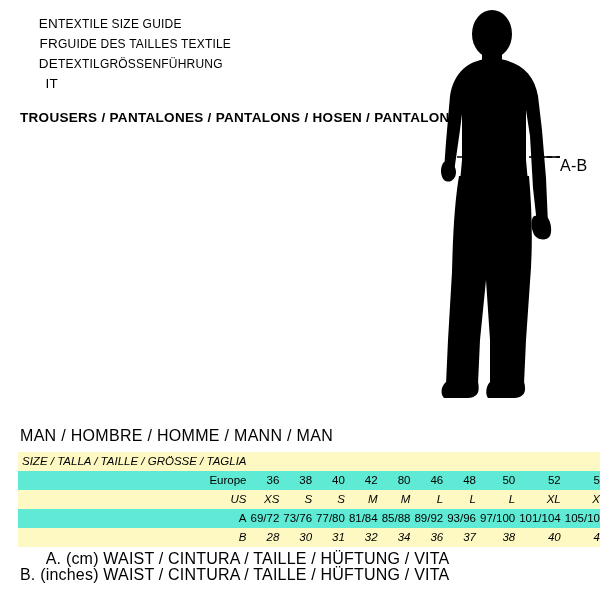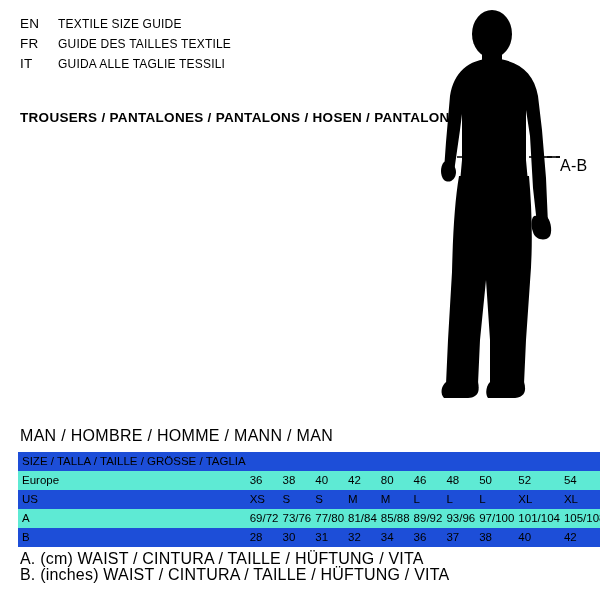--- a/index.html
+++ b/index.html
@@ -13,20 +13,21 @@
     font-family: "Liberation Sans", sans-serif;
     color: #000000;
     position: relative;
     overflow: hidden;
   }
 
   .page {
     position: relative;
     width: 600px;
     height: 436px;
+    text-align: right;
   }
 
   
   .lang-block {
     position: absolute;
     left: 20px;
     top: 14px;
     width: 400px;
   }
   .lang-row {
@@ -90,21 +91,22 @@
     width: 564px;
     border-collapse: collapse;
     font-size: 11.5px;
   }
   table.size-table td {
     padding: 2px 0 2px 4px;
     white-space: nowrap;
     line-height: 15px;
   }
   tr.shaded td {
-    background: #1d4ed8;
+    background: #fef9c3;
+    font-style: italic;
   }
   tr.plain td {
     background: #5eead4;
   }
   .col-label {
     width: 86px;
   }
   .cell {
     width: 45px;
   }
@@ -131,22 +133,25 @@
   <div class="lang-block">
     <div class="lang-row">
       <span class="lang-code">EN</span>
       <span class="lang-text">TEXTILE SIZE GUIDE</span>
     </div>
     <div class="lang-row">
       <span class="lang-code">FR</span>
       <span class="lang-text">GUIDE DES TAILLES TEXTILE</span>
     </div>
     <div class="lang-row">
+      <span class="lang-code">DE</span>
+      <span class="lang-text">TEXTILGRÖSSENFÜHRUNG</span>
+    </div>
+    <div class="lang-row">
       <span class="lang-code">IT</span>
-      <span class="lang-text">GUIDA ALLE TAGLIE TESSILI</span>
     </div>
   </div>
 
   <div class="section-title">TROUSERS / PANTALONES / PANTALONS / HOSEN / PANTALONI</div>
 
   <div class="figure">
     <svg width="175" height="400" viewBox="0 0 175 400" xmlns="http://www.w3.org/2000/svg">
 
       <ellipse cx="72" cy="24" rx="20" ry="24" fill="#000000"></ellipse>
 

